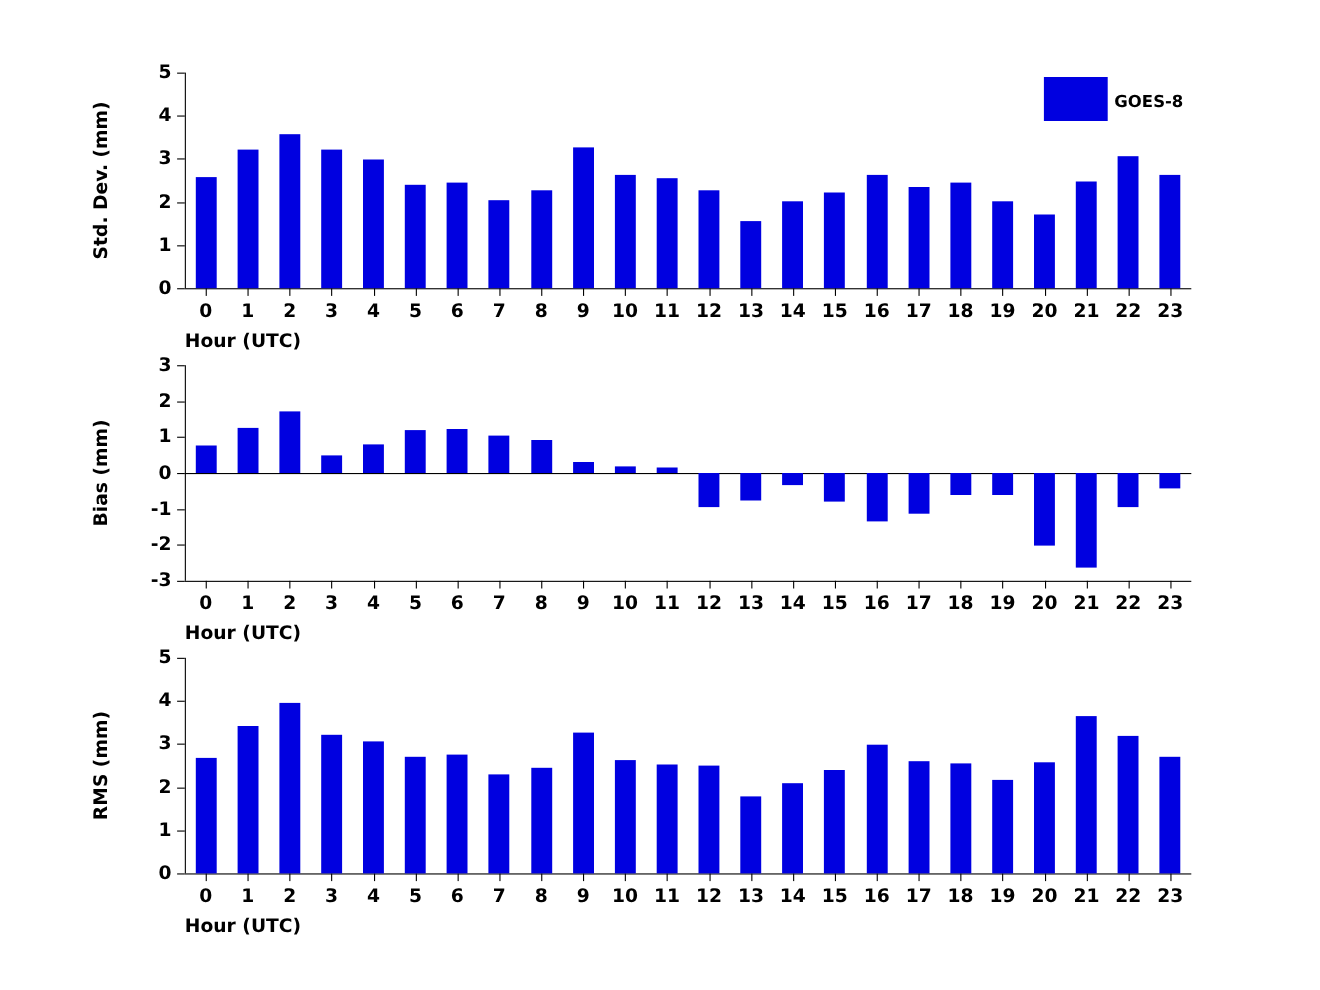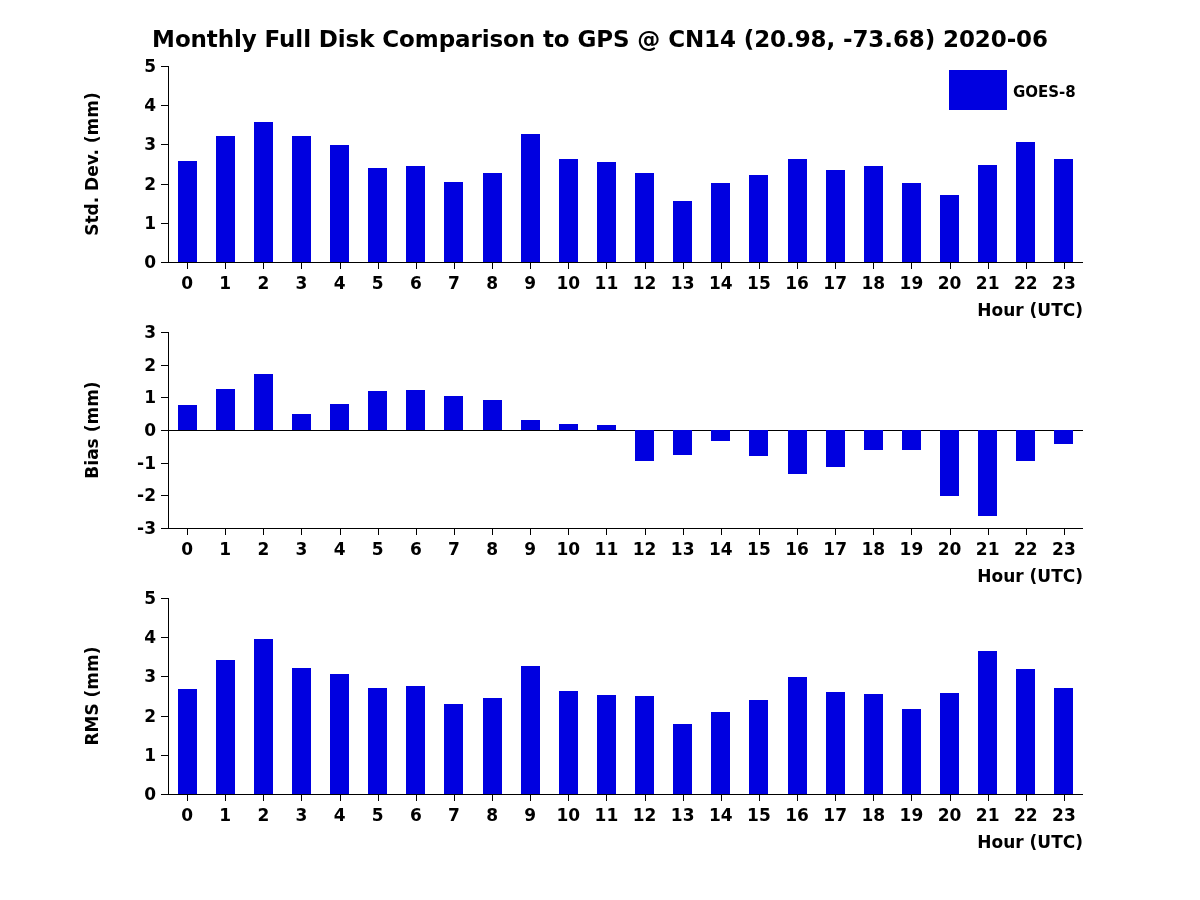--- a/index.html
+++ b/index.html
@@ -57,21 +57,21 @@
     position: absolute;
     font-size: 17px;
     font-weight: bold;
     text-align: right;
     transform: translateY(-50%);
   }
   .xlabel {
     position: absolute;
     font-size: 17px;
     font-weight: bold;
-    text-align: right;
+    text-align: left;
   }
   .ylabel {
     position: absolute;
     font-size: 17px;
     font-weight: bold;
     transform-origin: 0 0;
     transform: rotate(-90deg);
     white-space: nowrap;
   }
   .bar {
@@ -90,21 +90,20 @@
   .legend-label {
     position: absolute;
     font-size: 15px;
     font-weight: bold;
   }
 </style>
 </head>
 <body>
 
 <div id="figure">
-  <div class="fig-title">Monthly Full Disk Comparison to GPS @ CN14 (20.98, -73.68) 2020-06</div>
   <div class="panel" id="panel-0" style="left: 168px; top: 66px; width: 915px; height: 196px;">
       <div class="axis-line" style="left: 0px; top: 0px; width: 1px; height: 196px;"></div>
       <div class="axis-line" style="left: 0px; top: 196px; width: 915px; height: 1px;"></div>
       <div class="tick-y" style="left: -7px; top: 196px; width: 7px;"></div>
       <div class="yticklabel" style="left: -56px; top: 196px; width: 44px;">0</div>
       <div class="tick-y" style="left: -7px; top: 156.8px; width: 7px;"></div>
       <div class="yticklabel" style="left: -56px; top: 156.8px; width: 44px;">1</div>
       <div class="tick-y" style="left: -7px; top: 117.6px; width: 7px;"></div>
       <div class="yticklabel" style="left: -56px; top: 117.6px; width: 44px;">2</div>
       <div class="tick-y" style="left: -7px; top: 78.4px; width: 7px;"></div>

